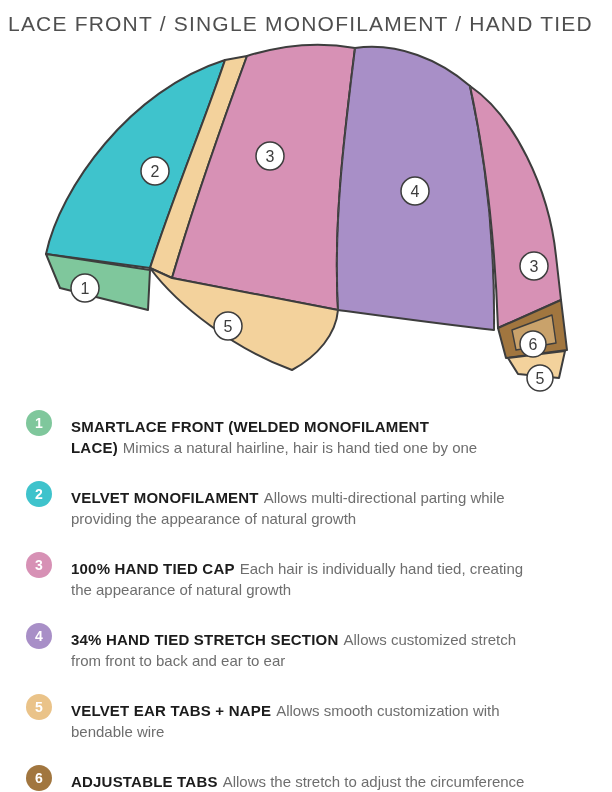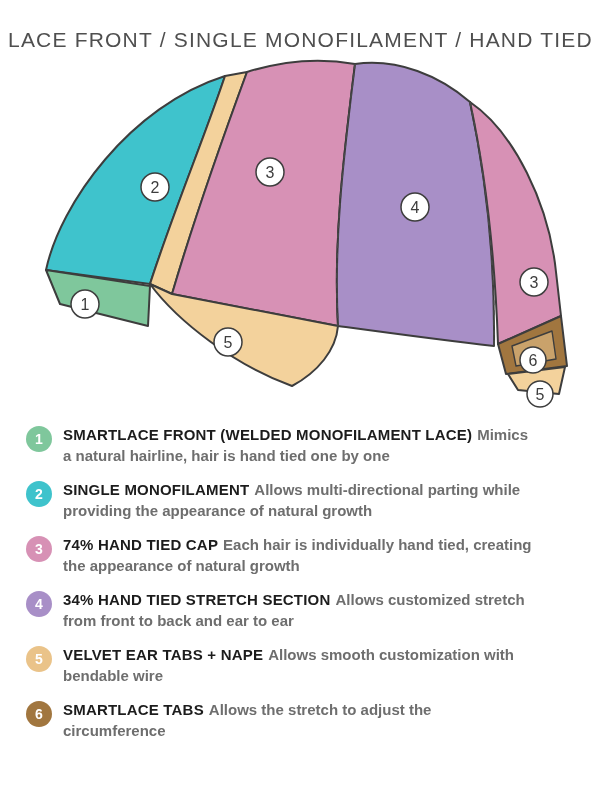--- a/index.html
+++ b/index.html
@@ -2,21 +2,21 @@
 <html><head>
 <meta charset="utf-8">
 <style>
   html, body { margin: 0; padding: 0; }
   body {
     width: 612px; height: 792px;
     background: #ffffff;
     font-family: "Liberation Sans", sans-serif;
     overflow: hidden;
   }
-  .page { width: 564px; height: 792px; box-sizing: border-box; padding-top: 20px; }
+  .page { width: 564px; height: 792px; box-sizing: border-box; padding-top: 4px; }
   .title {
     text-align: center;
     font-size: 21px;
     font-weight: 400;
     color: #4f4f4f;
     letter-spacing: 1.2px;
     margin: 8px 8px 0;
     white-space: nowrap;
   }
   .diagram-wrap { width: 612px; height: 362px; margin-top: 2px; }
@@ -30,21 +30,21 @@
     font-size: 16px; fill: #3d3d3d; text-anchor: middle;
   }
   .legend { padding: 8px 26px 0 26px; }
   .legend-item { display: flex; align-items: flex-start; margin-bottom: 13px; }
   .badge {
     width: 26px; height: 26px; border-radius: 50%;
     flex: 0 0 26px; margin-right: 11px; margin-top: 2px;
     display: flex; align-items: center; justify-content: center;
     color: #ffffff; font-weight: bold; font-size: 14px;
   }
-  .legend-text { margin: 0; font-size: 15px; line-height: 21px; color: #6e6e6e; font-weight: bold; }
+  .legend-text { margin: 8px; font-size: 15px; line-height: 21px; color: #6e6e6e; }
   .legend-text strong { color: #1c1c1c; margin-right: 5px; letter-spacing: 0.2px; }
 </style>
 </head>
 <body>
 
 <div class="page">
 
   <h1 class="title">LACE FRONT / SINGLE MONOFILAMENT / HAND TIED</h1>
 
   <div class="diagram-wrap">
@@ -112,46 +112,46 @@
     <div class="legend-item">
       <span class="badge" style="background-color: rgb(127, 199, 156);">1</span>
       <p class="legend-text">
         <strong>SMARTLACE FRONT (WELDED MONOFILAMENT LACE)</strong><span>Mimics a natural hairline, hair is hand tied one by one</span>
       </p>
     </div>
 
     <div class="legend-item">
       <span class="badge" style="background-color: rgb(63, 195, 204);">2</span>
       <p class="legend-text">
-        <strong>SINGLE MONOFILAMENT</strong><span>Allows multi-directional parting while providing the appearance of natural growth</span>
+        <strong>VELVET MONOFILAMENT</strong><span>Allows multi-directional parting while providing the appearance of natural growth</span>
       </p>
     </div>
 
     <div class="legend-item">
       <span class="badge" style="background-color: rgb(215, 145, 181);">3</span>
       <p class="legend-text">
-        <strong>74% HAND TIED CAP</strong><span>Each hair is individually hand tied, creating the appearance of natural growth</span>
+        <strong>100% HAND TIED CAP</strong><span>Each hair is individually hand tied, creating the appearance of natural growth</span>
       </p>
     </div>
 
     <div class="legend-item">
       <span class="badge" style="background-color: rgb(168, 143, 199);">4</span>
       <p class="legend-text">
         <strong>34% HAND TIED STRETCH SECTION</strong><span>Allows customized stretch from front to back and ear to ear</span>
       </p>
     </div>
 
     <div class="legend-item">
       <span class="badge" style="background-color: rgb(234, 195, 137);">5</span>
       <p class="legend-text">
         <strong>VELVET EAR TABS + NAPE</strong><span>Allows smooth customization with bendable wire</span>
       </p>
     </div>
 
     <div class="legend-item">
       <span class="badge" style="background-color: rgb(161, 118, 63);">6</span>
       <p class="legend-text">
-        <strong>SMARTLACE TABS</strong><span>Allows the stretch to adjust the circumference</span>
+        <strong>ADJUSTABLE TABS</strong><span>Allows the stretch to adjust the circumference</span>
       </p>
     </div>
 
   </div>
 </div>
 
 </body></html>

